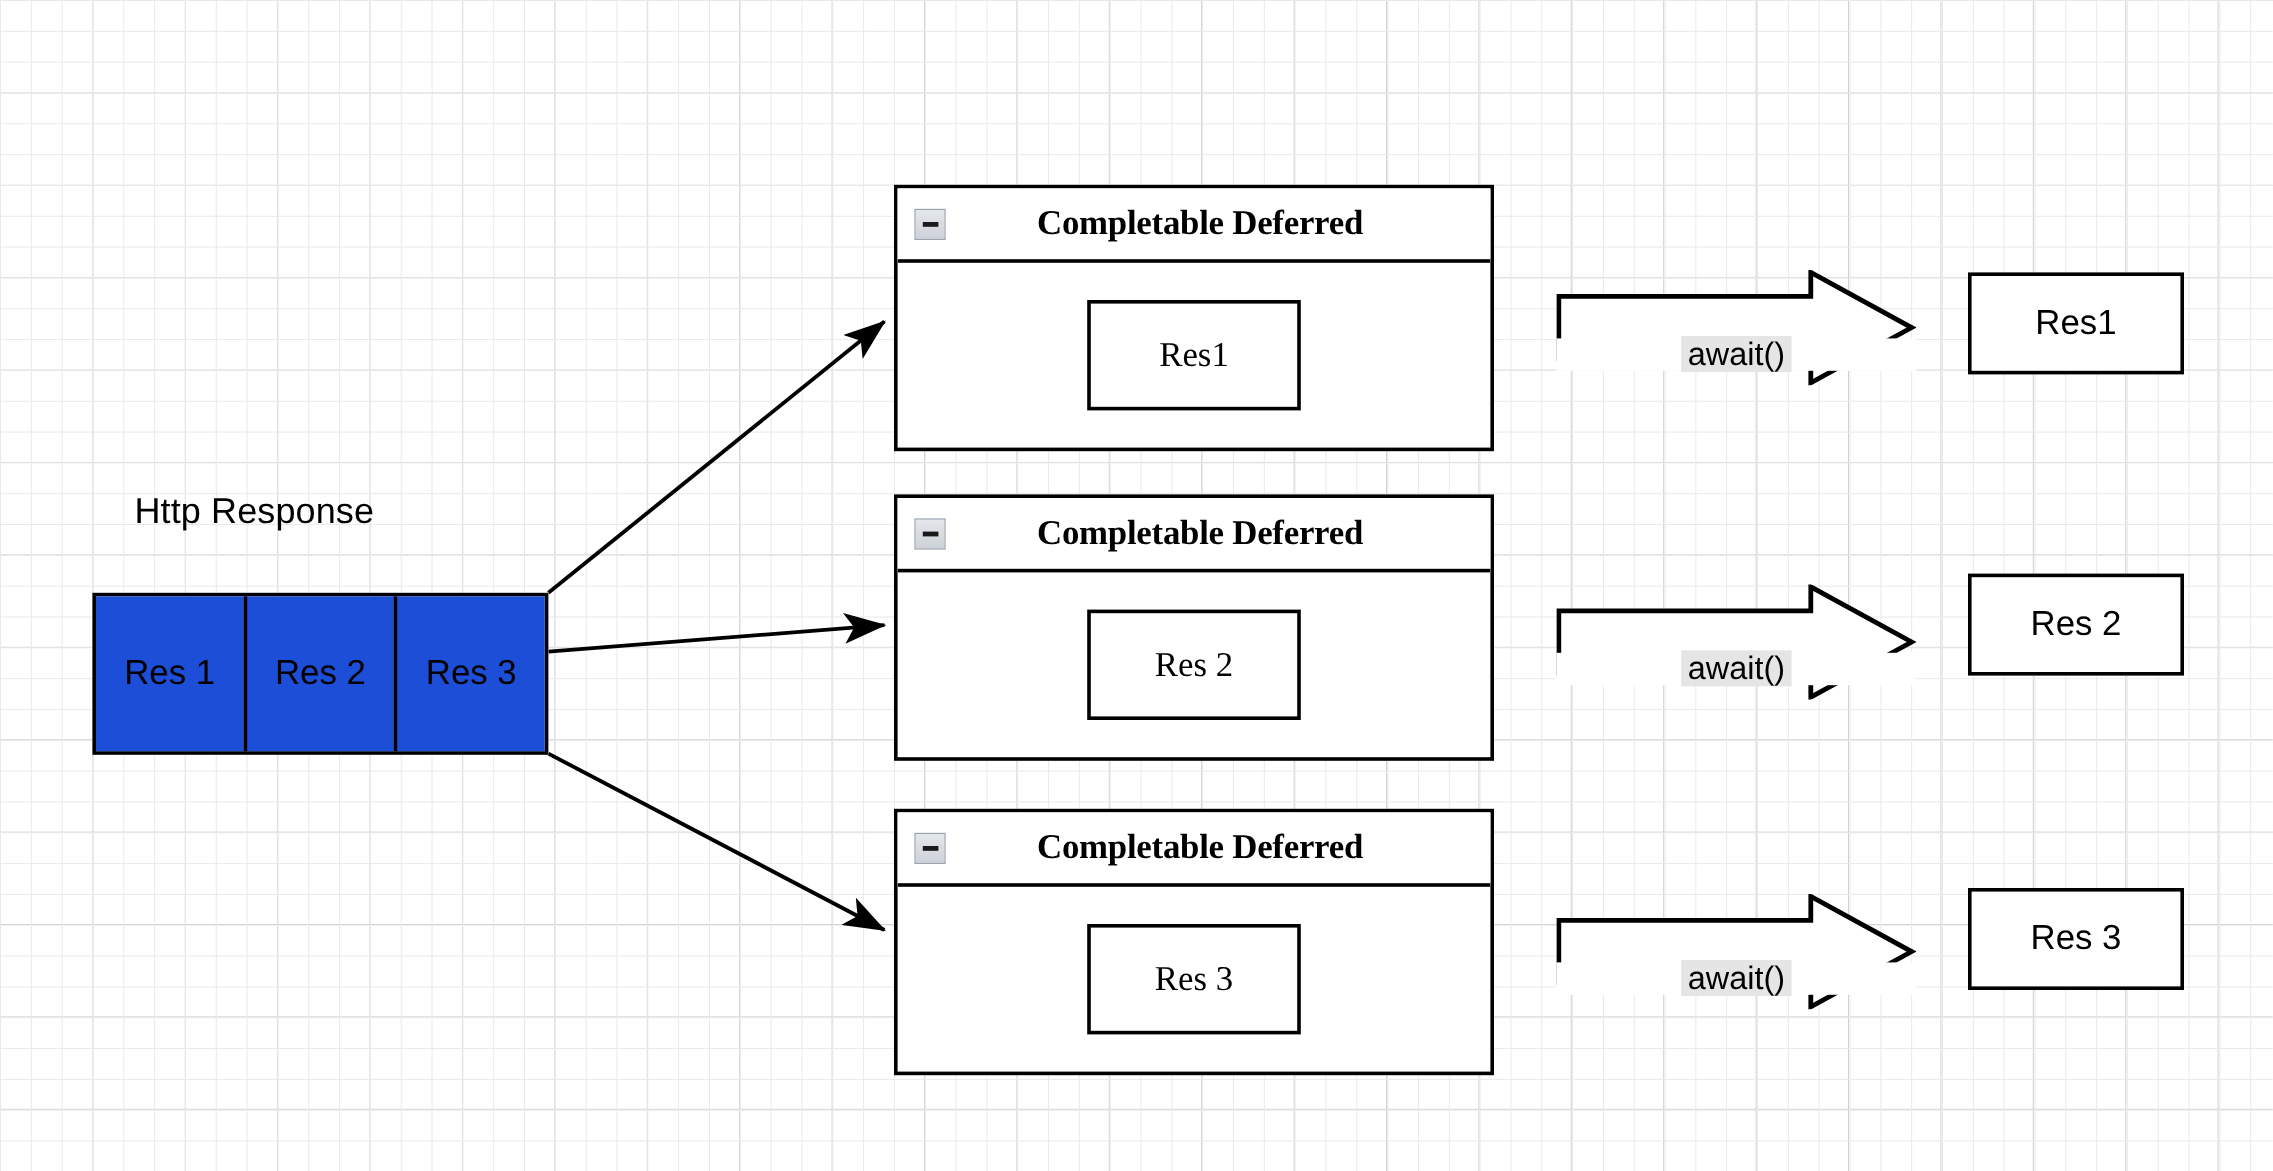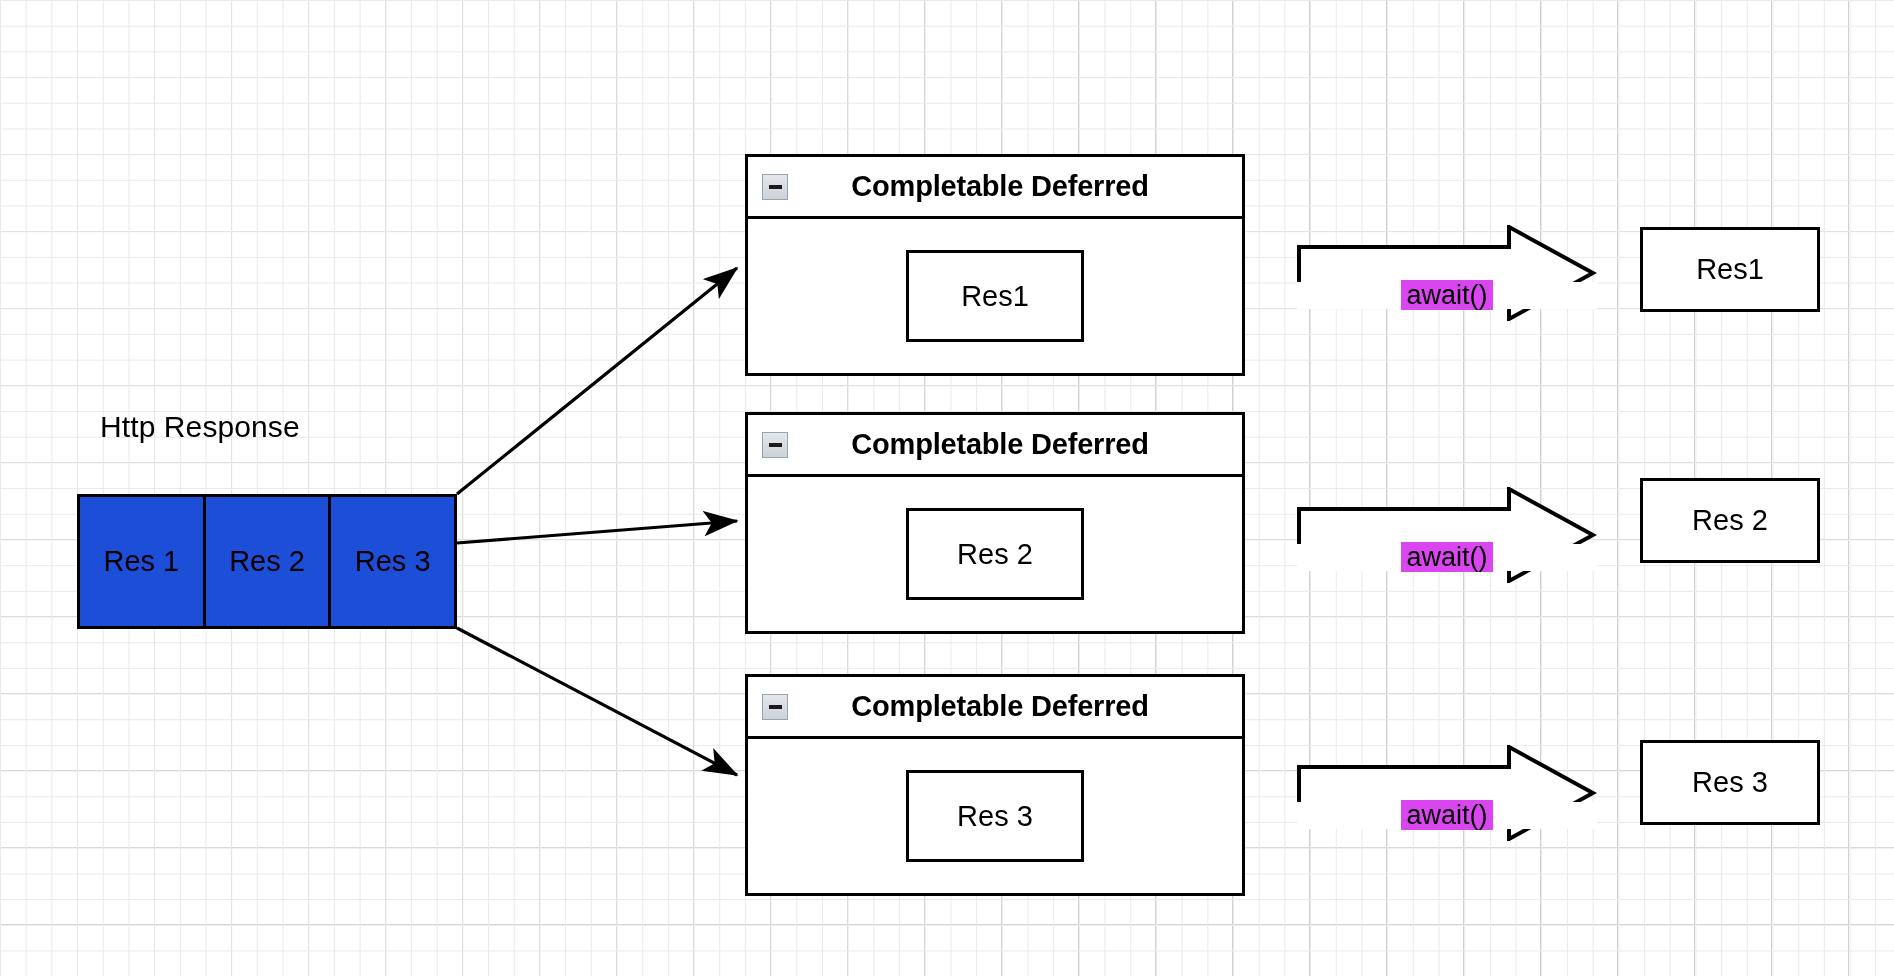--- a/index.html
+++ b/index.html
@@ -31,21 +31,21 @@
     left: 0;
     top: 0;
     width: 1894px;
     height: 976px;
     pointer-events: none;
   }
 
   
   .http-label {
     position: absolute;
-    left: 100px;
+    left: 112px;
     top: 410px;
     font-size: 30px;
     color: #000;
     white-space: nowrap;
     letter-spacing: 0.1px;
     text-align: center;
   }
   .http-box {
     position: absolute;
     left: 77px;
@@ -71,20 +71,21 @@
 
   
   .deferred {
     position: absolute;
     left: 745px;
     width: 500px;
     height: 222px;
     box-sizing: border-box;
     border: 3px solid #000;
     background: #fff;
+    font-family: Liberation Serif, serif;
   }
   .deferred.d1 { top: 154px; }
   .deferred.d2 { top: 412px; }
   .deferred.d3 { top: 674px; }
 
   .deferred-header {
     position: relative;
     height: 62px;
     box-sizing: border-box;
     border-bottom: 3px solid #000;
@@ -159,21 +160,21 @@
     left: 0;
     top: 57px;
     width: 100%;
     text-align: center;
     font-size: 27px;
     color: #000;
     background: #fff;
     line-height: 1;
   }
   .await-label span {
-    background: #d946ef;
+    background: #e5e5e5;
     padding: 0 5px;
   }
 
   
   .result-box {
     position: absolute;
     left: 1640px;
     width: 180px;
     height: 85px;
     box-sizing: border-box;

